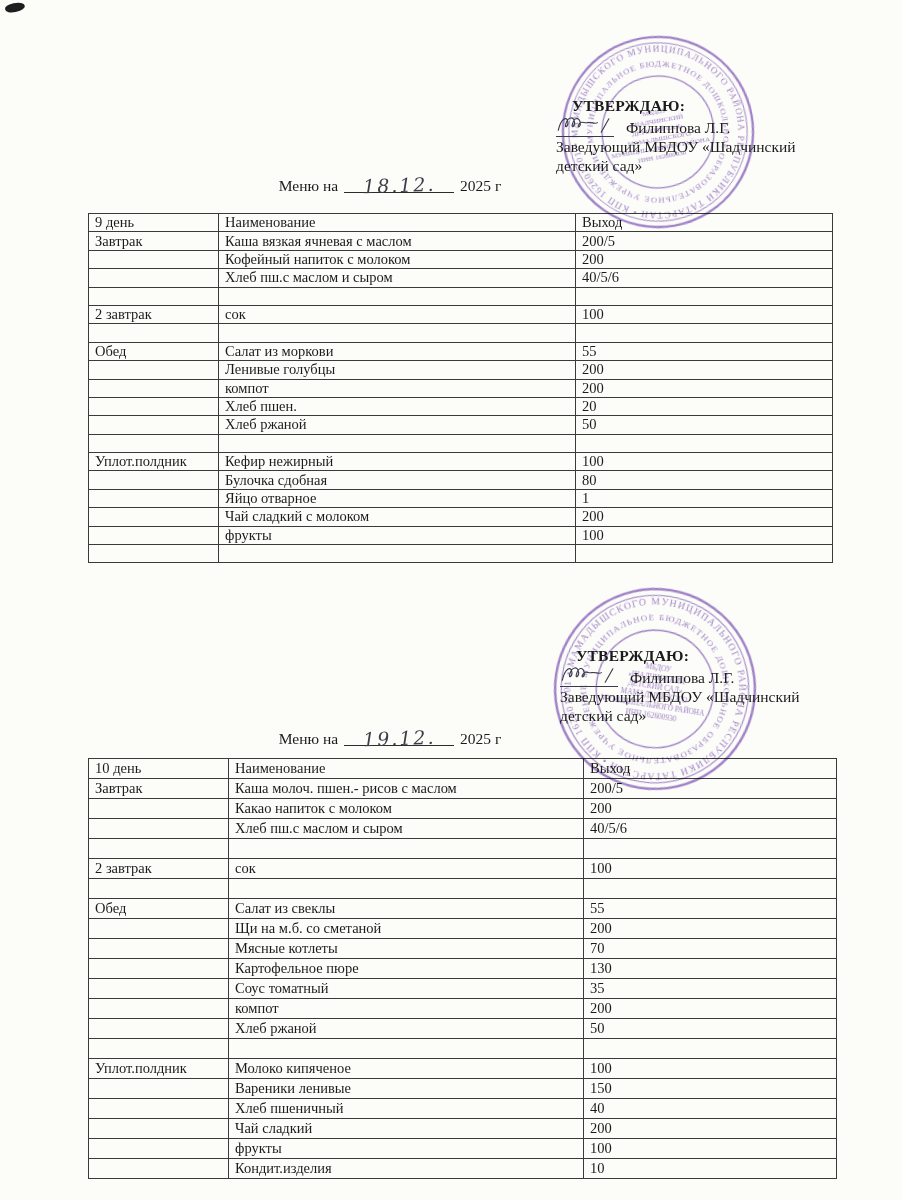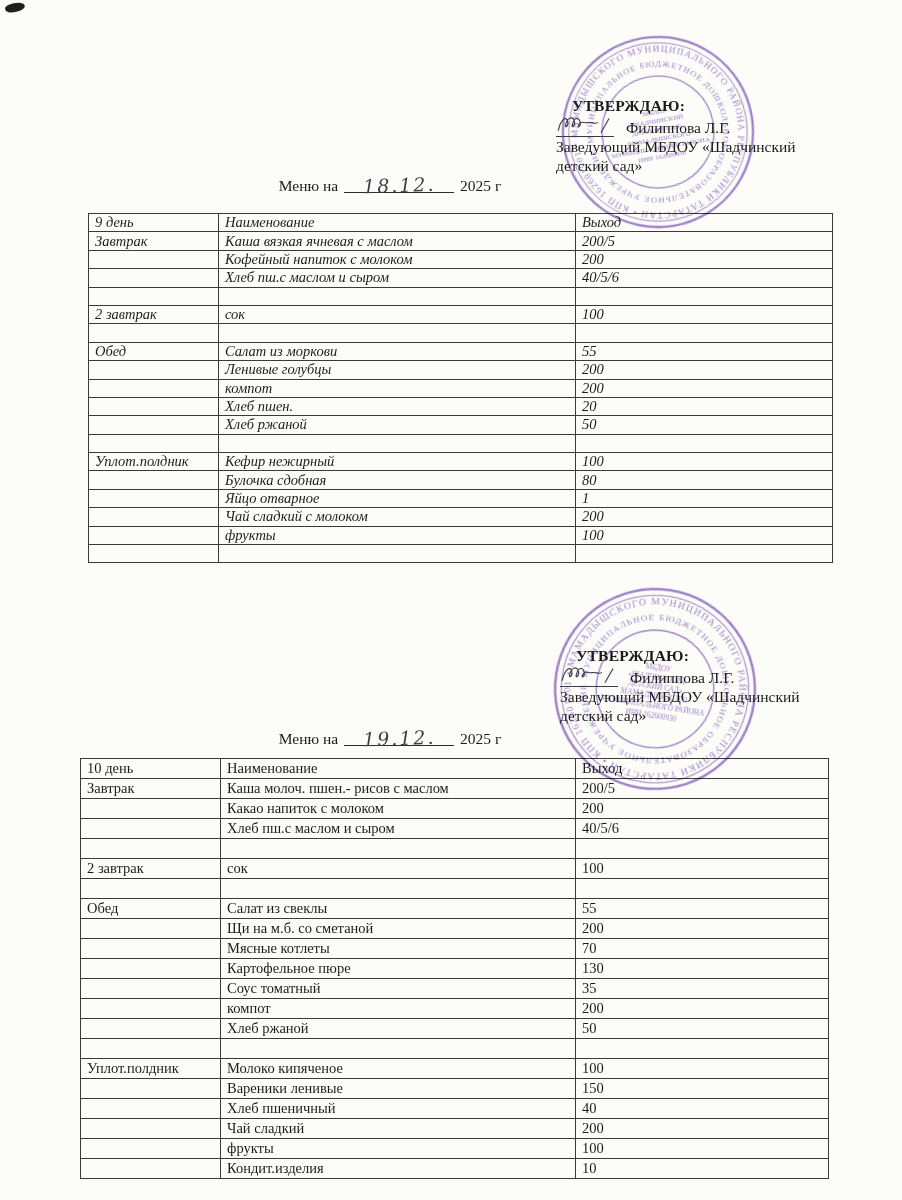--- a/index.html
+++ b/index.html
@@ -44,21 +44,21 @@
   }
   
   table.menu-table {
     position:absolute; border-collapse:collapse; table-layout:fixed; z-index:1;
   }
   .menu-table th, .menu-table td {
     border:1px solid #3a3a3a; font-size:14.5px; font-weight:normal;
     text-align:left; vertical-align:middle; padding:0 6px;
     white-space:nowrap; overflow:hidden; color:#1c1c1c;
   }
-  .t1 th, .t1 td { height:18.4px;font-style:italic; }
+  .t1 th, .t1 td { height:18.4px; }
   .t2 th, .t2 td { height:20px; }
   .t1 col.c1 { width:130px; } .t1 col.c2 { width:357px; } .t1 col.c3 { width:257px; }
   .t2 col.c1 { width:140px; } .t2 col.c2 { width:355px; } .t2 col.c3 { width:253px; }
 </style>
 </head>
 <body>
 
 <div class="page">
 
   <div class="corner-mark"></div>
@@ -247,21 +247,21 @@
       <span>Филиппова Л.Г.</span>
     </div>
     <div>Заведующий МБДОУ «Шадчинский</div>
     <div>детский сад»</div>
   </div>
 
   <div class="menu-title" style="top:726px;">
     <span>Меню на</span><span class="date-line"><span class="hand">19.12.</span></span><span>2025 г</span>
   </div>
 
-  <table class="menu-table t2" style="left:80px; top:758px; width:748px;padding-left:47px;">
+  <table class="menu-table t2" style="left:88px; top:758px; width:748px;padding-left:47px;">
     <colgroup>
         <col class="c1">
         <col class="c2">
         <col class="c3">
       </colgroup>
     <thead>
         <tr>
           <th>10 день</th>
           <th>Наименование</th>
           <th>Выход</th>

